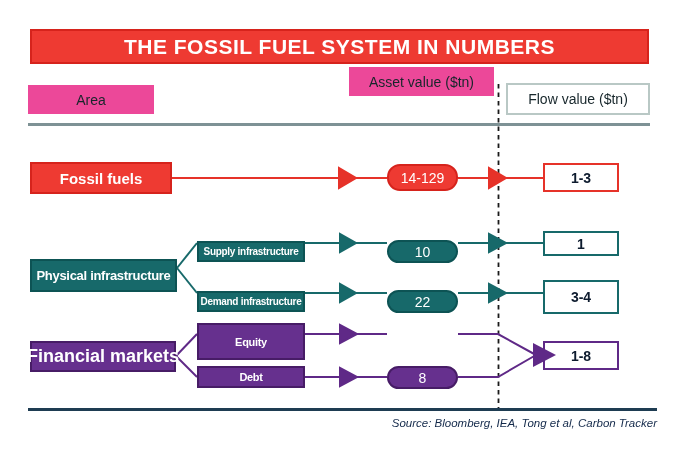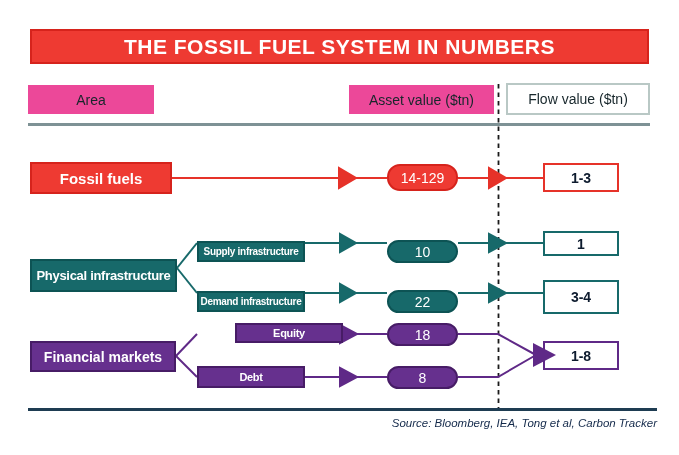--- a/index.html
+++ b/index.html
@@ -15,38 +15,38 @@
   }
   
   .banner{
     left:30px;top:29px;width:619px;height:35px;
     background:#ee3a32;border:2px solid #d6231c;
     color:#ffffff;font-weight:bold;font-size:21px;letter-spacing:.5px;
   }
   
   .hdr{background:#ec4899;color:#17262b;font-size:14px;}
   .hdr-area{left:28px;top:85px;width:126px;height:29px;}
-  .hdr-asset{left:349px;top:85px;width:145px;height:29px;justify-content:center;}
+  .hdr-asset{left:349px;top:67px;width:145px;height:29px;justify-content:center;}
   .hdr-flow{
     left:506px;top:83px;width:144px;height:32px;
     background:#ffffff;border:2px solid #b9c8c5;color:#17262b;font-size:14px;
   }
   .hdr-rule{left:28px;top:123px;width:622px;height:3px;background:#7e9295;z-index:1;}
   
   .area-red{background:#ee3a32;border:2px solid #d6231c;color:#fff;font-weight:bold;}
   .area-teal{background:#17696a;border:2px solid #0d5354;color:#fff;font-weight:bold;margin-top:8px;}
   .area-purple{background:#66308e;border:2px solid #471c66;color:#fff;font-weight:bold;}
   .fossil-box{left:30px;top:162px;width:142px;height:32px;font-size:15px;}
   .physical-box{left:30px;top:251px;width:147px;height:33px;font-size:13px;letter-spacing:-.3px;}
-  .financial-box{left:30px;top:341px;width:146px;height:31px;font-size:14px;}
+  .financial-box{left:30px;top:341px;width:146px;height:31px;font-size:18px;}
   
   .sub{font-size:10px;letter-spacing:-.3px;font-weight:bold;color:#fff;}
   .supply-label{left:197px;top:233px;width:108px;height:21px;}
   .demand-label{left:197px;top:283px;width:108px;height:21px;}
-  .equity-label{left:197px;top:323px;width:108px;height:20px;font-size:11px;margin-left:38px;}
+  .equity-label{left:197px;top:323px;width:108px;height:37px;font-size:11px;}
   .debt-label{left:197px;top:366px;width:108px;height:22px;font-size:11px;}
   
   .val{font-size:14px;font-weight:normal;color:#fff;border-radius:13px;}
   .fossil-asset{left:387px;top:164px;width:71px;height:27px;}
   .supply-asset{left:387px;top:232px;width:71px;height:23px;}
   .demand-asset{left:387px;top:282px;width:71px;height:23px;}
   .equity-asset{left:387px;top:323px;width:71px;height:23px;}
   .debt-asset{left:387px;top:366px;width:71px;height:23px;}
   
   .flow{background:#ffffff;color:#0d1b2e;font-size:14px;font-weight:bold;}
@@ -155,23 +155,20 @@
   <div class="box flow demand-flow">
       <span>3-4</span>
     </div>
 
   <div class="box area-purple financial-box">
       <span>Financial markets</span>
     </div>
   <div class="box area-purple sub equity-label">
       <span>Equity</span>
     </div>
-  <div class="box area-purple val equity-asset">
-      <span>18</span>
-    </div>
   <div class="box area-purple sub debt-label">
       <span>Debt</span>
     </div>
   <div class="box area-purple val debt-asset">
       <span>8</span>
     </div>
   <div class="box flow financial-flow">
       <span>1-8</span>
     </div>
 

